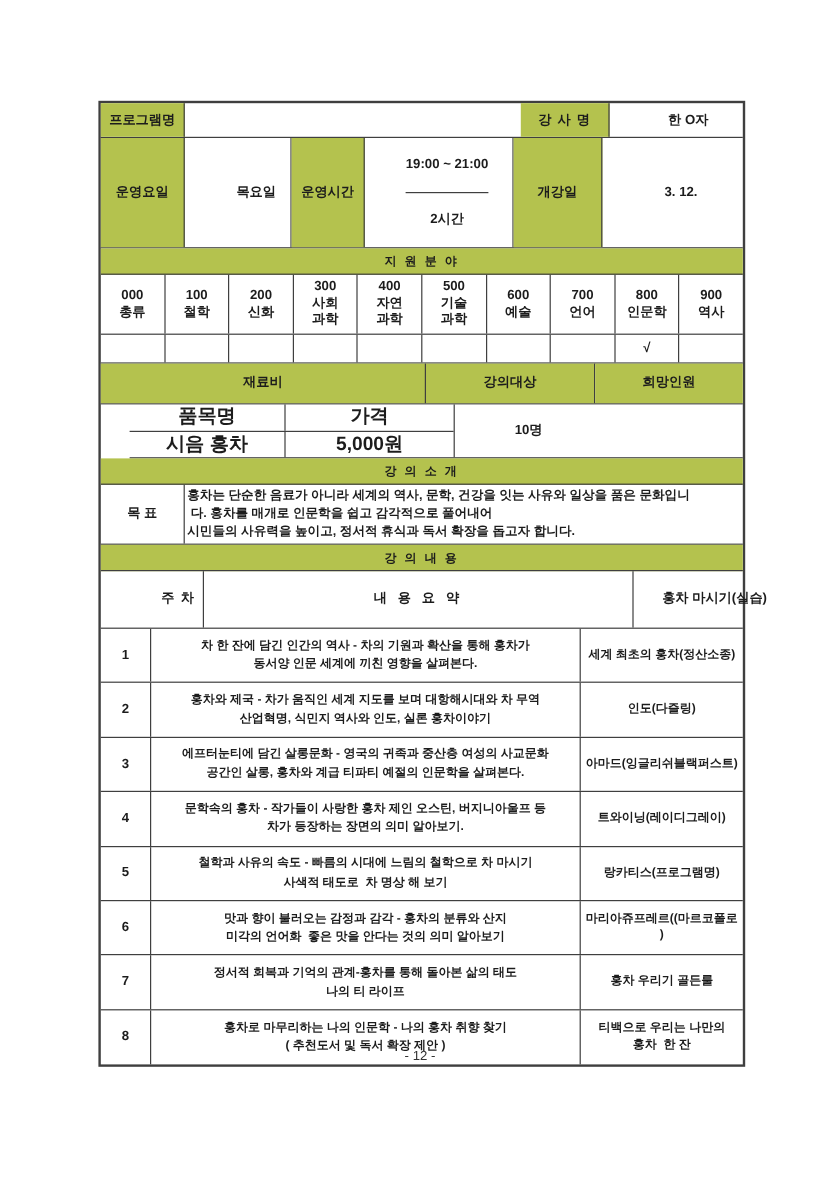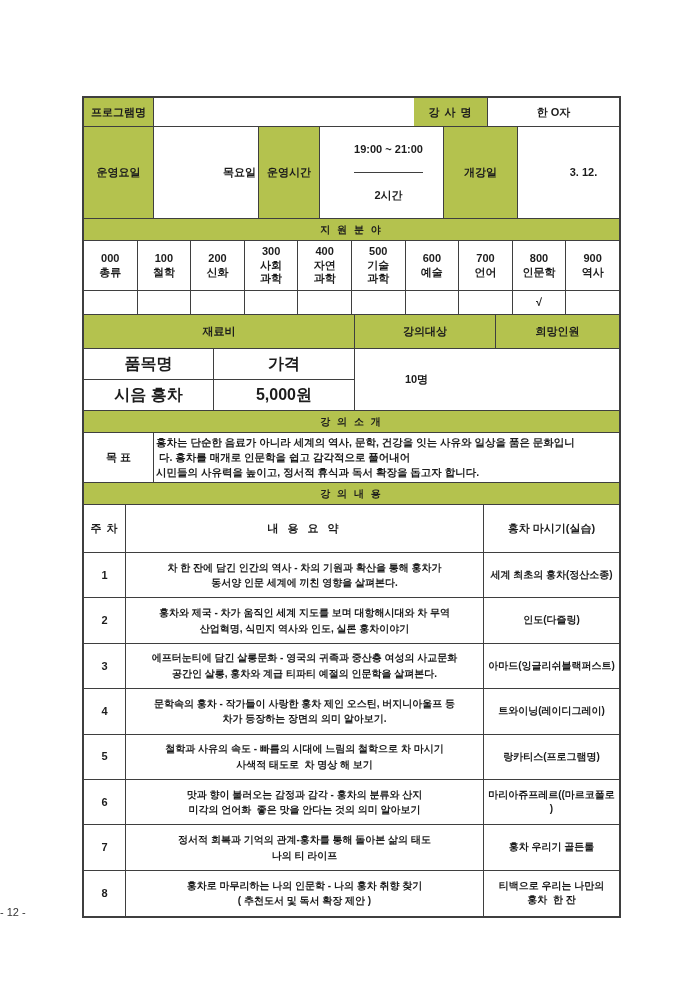--- a/index.html
+++ b/index.html
@@ -6,82 +6,82 @@
   * { margin: 0; padding: 0; box-sizing: border-box; }
   html,body { width: 700px; height: 990px; }
   body {
     background: #ffffff;
     font-family: "Liberation Sans", "DejaVu Sans", sans-serif;
     color: var(--txt);
     font-weight: bold;
     position: relative;
   }
   .doc-table {
-    position: absolute; left: 82px; top: 96px; width: 539px;
+    position: absolute; left: 82px; top: 84px; width: 539px;
     border: 2px solid var(--bd);
     background: #fff;
   }
   .row { display: flex; border-bottom: 1px solid var(--bd); }
   .cell {
     border-right: 1px solid var(--bd);
     display: flex; align-items: center; justify-content: center;
     text-align: center; font-size: 11px; line-height: 1.35;
     overflow: hidden;
   }
   .cell:last-child { border-right: none; }
   .green { background: var(--green); }
   .pre { white-space: pre-wrap; }
   
   .r-a1 { height: 29px; }
   .r-a2 { height: 92px; }
   .w-label { flex: 0 0 70px; }
   .w-pname { flex: 0 0 260px; margin-top: 29px; }
-  .w-ilabel { flex: 0 0 74px; letter-spacing: 1px; }
+  .w-ilabel { flex: 0 0 74px; letter-spacing: 1px; margin-left: 20px; }
   .w-ival { flex: 0 0 131px; }
-  .w-day { flex: 0 0 89px; justify-content: flex-end; padding-right: 2px; margin-left: 16px; }
+  .w-day { flex: 0 0 89px; justify-content: flex-end; padding-right: 12px; }
   .w-time-label { flex: 0 0 61px; }
   .w-time-col { flex: 0 0 110px; display: flex; flex-direction: column; border-right: 1px solid var(--bd); margin-left: 14px; }
   .w-time-col > .sub { flex: 1; display: flex; align-items: center; justify-content: center; }
   .w-time-col > .sub:first-child { border-bottom: 1px solid var(--bd); }
   .w-open { flex: 0 0 74px; text-align: center; }
   .w-date { flex: 0 0 131px; }
   
   .bar { height: 22px; align-items: center; justify-content: center; display: flex;
          font-size: 10px; letter-spacing: 2px; border-bottom: 1px solid var(--bd); }
   
   .r-cats { height: 50px; }
   .r-cats .cell, .r-checks .cell { flex: 1 1 0; white-space: pre-line; line-height: 1.25; }
   .r-checks { height: 24px; }
   
   .r-mat-h { height: 34px; }
   .w-mat { flex: 0 0 271px; }
   .w-target { flex: 0 0 141px; }
   .w-cap { flex: 0 0 123px; }
-  .r-mat-b { height: 62px; }
+  .r-mat-b { height: 45px; margin-left: 24px; }
   .mat-left { flex: 0 0 271px; display: flex; flex-direction: column; border-right: 1px solid var(--bd); }
   .mat-left .mrow { flex: 1; display: flex; }
   .mat-left .mrow:first-child { border-bottom: 1px solid var(--bd); }
   .mat-left .mcell { flex: 0 0 130px; display: flex; align-items: center; justify-content: center; border-right: 1px solid var(--bd); }
   .mat-left .mcell2 { flex: 1; display: flex; align-items: center; justify-content: center; }
   
   .r-goal { height: 50px; }
   .goal-text { flex: 1; font-size: 10.5px; text-align: left; justify-content: flex-start;
                align-items: center; padding-left: 2px; line-height: 1.45; }
   
   .r-cont-h { height: 48px; }
-  .w-week { flex: 0 0 42px; letter-spacing: 1px; }
+  .w-week { flex: 0 0 42px; letter-spacing: 1px; margin-left: 44px; }
   .w-sum { flex: 0 0 358px; letter-spacing: 3px; }
   .w-prac { flex: 0 0 135px; }
   .week-row { height: 45.4px; }
   .week-row:last-child { border-bottom: none; }
   .week-num { flex: 0 0 42px; }
   .week-summary { flex: 0 0 358px; font-size: 10px; line-height: 1.55; }
   .week-practice { flex: 0 0 135px; font-size: 10px; line-height: 1.45; padding: 0 1px; }
   
-  .page-footer { position: absolute; left: 0; top: 906px; width: 700px; text-align: left;
+  .page-footer { position: absolute; left: 0; top: 874px; width: 700px; text-align: center;
                  font-size: 11px; font-weight: normal; color: #333; }
 </style>
 </head>
 <body>
 
 <div class="doc-table">
 
   <div class="row r-a1">
     <div class="cell green w-label">프로그램명</div>
     <div class="cell w-pname">홍차 속의 인문학</div>

